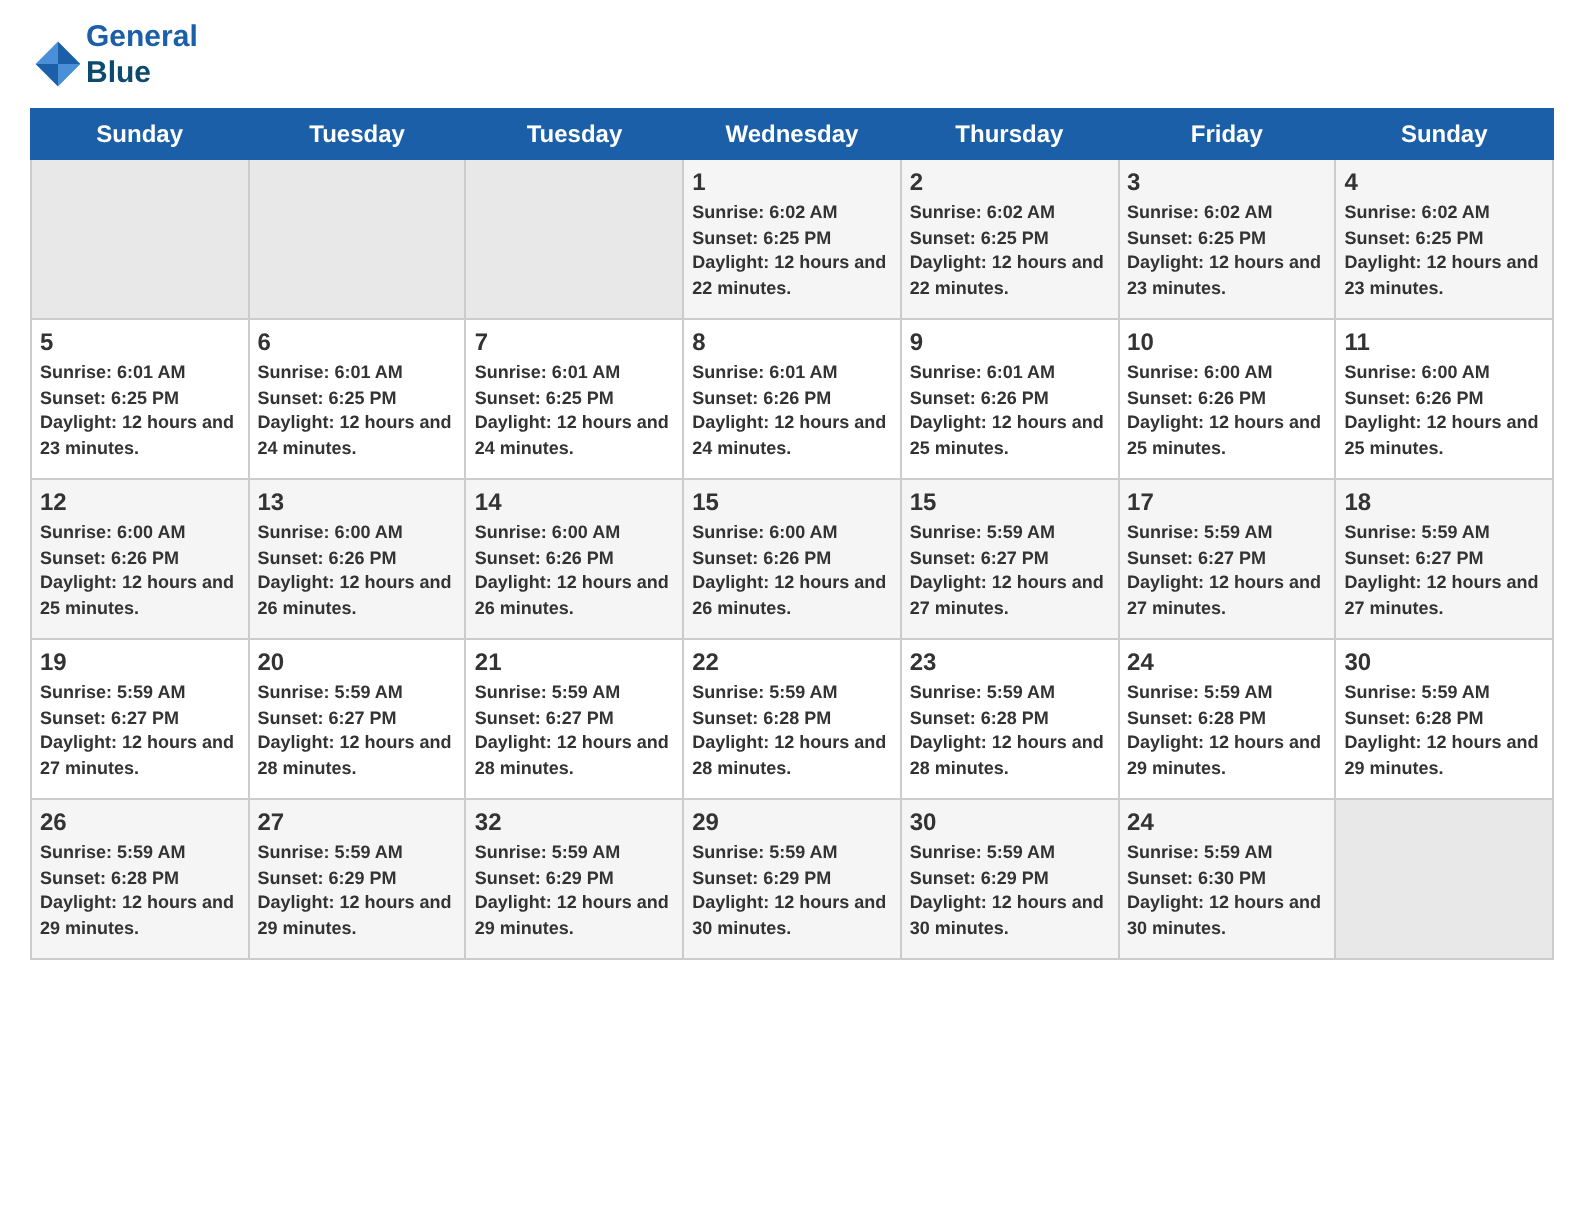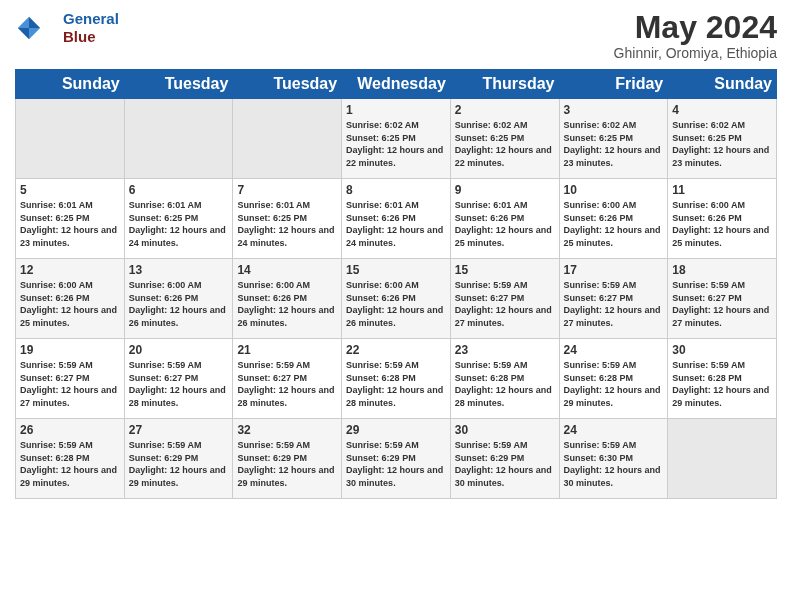--- a/index.html
+++ b/index.html
@@ -11,22 +11,22 @@
       padding: 10px 15px;
     }
     .header {
       display: flex;
       justify-content: space-between;
       align-items: flex-start;
       margin-bottom: 8px;
     }
     .logo {
       display: flex;
-      align-items: center;
-      gap: 20px;
+      align-items: flex-end;
+      gap: 0;
     }
     .logo-text {
       font-size: 15px;
       font-weight: bold;
       color: #333;
       line-height: 1.2;
     }
     .logo-text span {
       color: #1a5fa8;
     }
@@ -47,24 +47,24 @@
       font-size: 14px;
       color: #555;
     }
     table {
       width: 100%;
       border-collapse: collapse;
     }
     thead tr th {
       background: #1a5fa8;
       color: #fff;
-      font-size: 16px;
+      font-size: 12px;
       font-weight: bold;
       padding: 5px 4px;
-      text-align: right;
+      text-align: center;
       border: 1px solid #1a5fa8;
     }
     tbody tr td {
       border: 1px solid #ccc;
       vertical-align: top;
       padding: 4px 4px;
       font-size: 9.5px;
       color: #333;
       background: #fff;
       width: calc(100% / 7);
@@ -100,26 +100,22 @@
 <div class="header">
   <div class="logo">
     <svg class="logo-icon" viewBox="0 0 40 40">
       <polygon points="20,4 36,20 20,20" fill="#1a5fa8"></polygon>
       <polygon points="20,4 20,20 4,20" fill="#4a90d9"></polygon>
       <polygon points="4,20 20,20 20,36" fill="#1a5fa8"></polygon>
       <polygon points="20,20 36,20 20,36" fill="#4a90d9"></polygon>
     </svg>
     <div class="logo-text">
       <div><span>General</span></div>
-      <div><span style="color:#7f1d1d">Blue</span></div>
+      <div><span style="color:#0c4a6e">Blue</span></div>
     </div>
-  </div>
-  <div class="title-area">
-    <div class="month-title">May 2024</div>
-    <div class="location">Ghinnir, Oromiya, Ethiopia</div>
   </div>
 </div>
 
 <table>
   <thead>
     <tr>
     <th>Sunday</th>
         <th>Tuesday</th>
         <th>Tuesday</th>
         <th>Wednesday</th>

